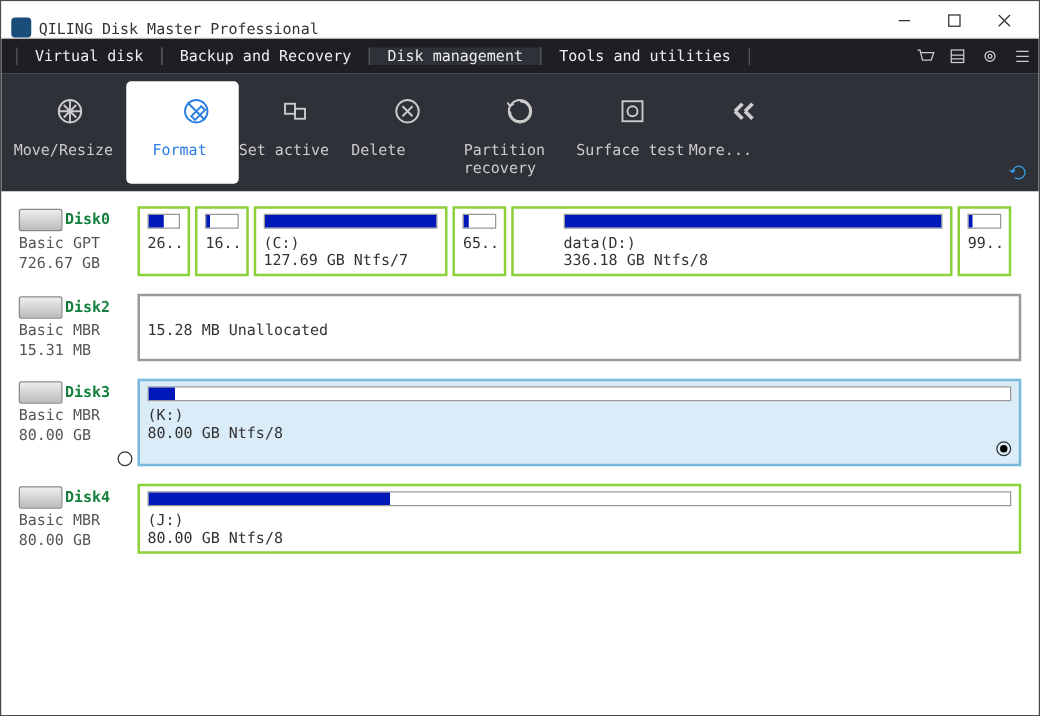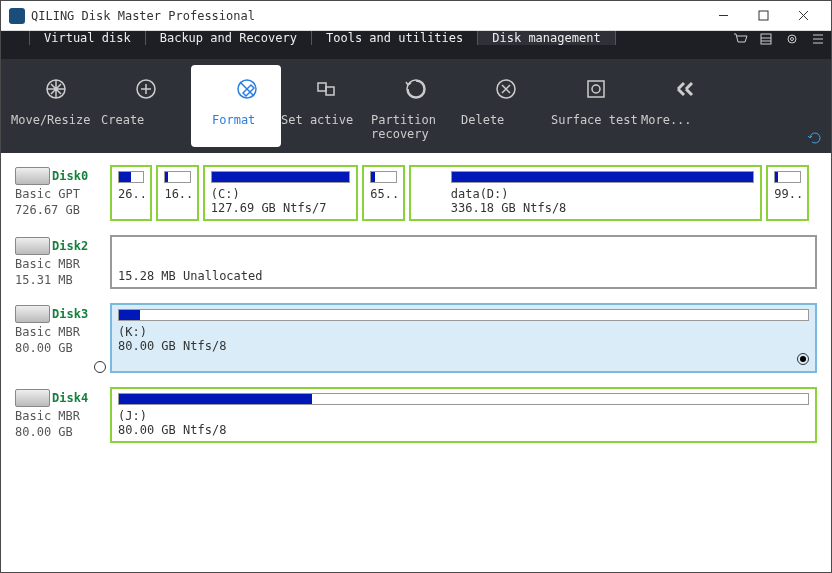--- a/index.html
+++ b/index.html
@@ -1,24 +1,24 @@
 <!DOCTYPE html>
 <html><head>
 <meta charset="utf-8">
 <style>
 * { margin: 0; padding: 0; box-sizing: border-box; font-family: "SimSun", "Consolas", monospace; font-size: 12px; }
 body { width: 832px; height: 573px; background: #fff; border: 1px solid #4a4a4a; overflow: hidden; }
 
-.titlebar { height: 30px; background: #fff; display: flex; align-items: center; padding: 0 8px; border-bottom: 1px solid #ddd; }
+.titlebar { height: 30px; background: #fff; display: flex; align-items: flex-end; padding: 0 8px; border-bottom: 1px solid #ddd; }
 .titlebar .logo { width: 16px; height: 16px; background: #1a4d7a; border-radius: 3px; margin-right: 6px; }
 .titlebar .title { flex: 1; font-size: 12px; color: #333; }
 .titlebar .winbtn { width: 40px; height: 28px; display: flex; align-items: center; justify-content: center; cursor: pointer; }
 .titlebar .winbtn svg { stroke: #333; fill: none; }
 
-.menubar { height: 28px; background: #1d1f24; display: flex; align-items: flex-start; padding-left: 28px; }
+.menubar { height: 28px; background: #1d1f24; display: flex; align-items: center; padding-left: 12px; }
 .tab { padding: 0 14px; color: #eee; display: flex; align-items: center; border-left: 1px solid #555; border-right: 1px solid #555; margin-right: -1px; cursor: pointer; font-family: "Consolas", monospace; }
 .tab.active { background: #2f3138; }
 .menubar .spacer { flex: 1; }
 .menubar .tool-icon { width: 26px; display: flex; align-items: center; justify-content: center; color: #ccc; cursor: pointer; }
 
 .toolbar { height: 94px; background: #2f3138; display: flex; align-items: center; padding: 0 10px; position: relative; }
 .tool { width: 90px; text-align: left; color: #ccc; cursor: pointer; padding: 6px 0; border-radius: 4px; }
 .tool .icon { height: 36px; display: flex; align-items: center; justify-content: center; margin-bottom: 6px; }
 .tool.active { background: #fff; color: #2a7de1; padding-left: 21px; }
 .tool.active svg { stroke: #2a7de1 !important; fill: none; }
@@ -67,22 +67,22 @@
         <line x1="1" y1="1" x2="10" y2="10"></line>
         <line x1="10" y1="1" x2="1" y2="10"></line>
       </svg>
     </div>
 </div>
 
 <div class="menubar">
   <div id="menu-tabs" style="display: flex;">
       <div class="tab">Virtual disk</div>
       <div class="tab">Backup and Recovery</div>
+      <div class="tab active">Disk management</div>
       <div class="tab">Tools and utilities</div>
-      <div class="tab active">Disk management</div>
     </div>
   <div class="spacer"></div>
   <div class="tool-icon">
       <svg width="16" height="16">
         <path d="M2 3h2l2 8h7l2-6H5" stroke="#ccc" fill="none"></path>
       </svg>
     </div>
   <div class="tool-icon">
       <svg width="16" height="16">
         <rect x="3" y="3" width="10" height="10" stroke="#ccc" fill="none"></rect>
@@ -111,31 +111,20 @@
         <div class="icon">
           <svg width="28" height="28">
             <circle cx="14" cy="14" r="9"></circle>
             <path d="M14 5v18M5 14h18M9 9l10 10M19 9L9 19"></path>
           </svg>
         </div>
         <div>
           <div>Move/Resize</div>
         </div>
       </div>
-      <div class="tool">
-        <div class="icon">
-          <svg width="28" height="28">
-            <circle cx="14" cy="14" r="9"></circle>
-            <path d="M14 9v10M9 14h10"></path>
-          </svg>
-        </div>
-        <div>
-          <div>Create</div>
-        </div>
-      </div>
       <div class="tool active">
         <div class="icon">
           <svg width="28" height="28">
             <circle cx="14" cy="14" r="9"></circle>
             <path d="M7 7l14 14M18 10l3 3-8 8-3-3z"></path>
           </svg>
         </div>
         <div>
           <div>Format</div>
         </div>
@@ -148,37 +137,37 @@
           </svg>
         </div>
         <div>
           <div>Set active</div>
         </div>
       </div>
       <div class="tool">
         <div class="icon">
           <svg width="28" height="28">
             <circle cx="14" cy="14" r="9"></circle>
+            <path d="M10 10l8 8M18 10l-8 8"></path>
+          </svg>
+        </div>
+        <div>
+          <div>Delete</div>
+        </div>
+      </div>
+      <div class="tool">
+        <div class="icon">
+          <svg width="28" height="28">
+            <circle cx="14" cy="14" r="9"></circle>
             <path d="M14 6a8 8 0 1 1-8 8M6 10l-2-3M6 10l3-2"></path>
           </svg>
         </div>
         <div>
           <div>Partition</div>
           <div>recovery</div>
-        </div>
-      </div>
-      <div class="tool">
-        <div class="icon">
-          <svg width="28" height="28">
-            <circle cx="14" cy="14" r="9"></circle>
-            <path d="M10 10l8 8M18 10l-8 8"></path>
-          </svg>
-        </div>
-        <div>
-          <div>Delete</div>
         </div>
       </div>
       <div class="tool">
         <div class="icon">
           <svg width="28" height="28">
             <rect x="6" y="6" width="16" height="16"></rect>
             <circle cx="14" cy="14" r="4"></circle>
           </svg>
         </div>
         <div>
@@ -253,21 +242,21 @@
         </div>
       </div>
     </div>
     <div class="disk-row">
       <div class="disk-info">
         <div><span class="disk-icon"></span><span class="disk-name">Disk2</span></div>
         <div class="disk-meta">Basic MBR</div>
         <div class="disk-meta">15.31 MB</div>
       </div>
       <div class="part-area">
-        <div class="part unalloc" style="flex: 1 1 0%; justify-content: space-between;">
+        <div class="part unalloc" style="flex: 1 1 0%;">
           <div style="height:16px"></div>
           <div class="label"></div>
           <div class="sub">15.28 MB Unallocated</div>
         </div>
       </div>
     </div>
     <div class="disk-row">
       <div class="disk-info">
         <div><span class="disk-icon"></span><span class="disk-name">Disk3</span></div>
         <div class="disk-meta">Basic MBR</div>

